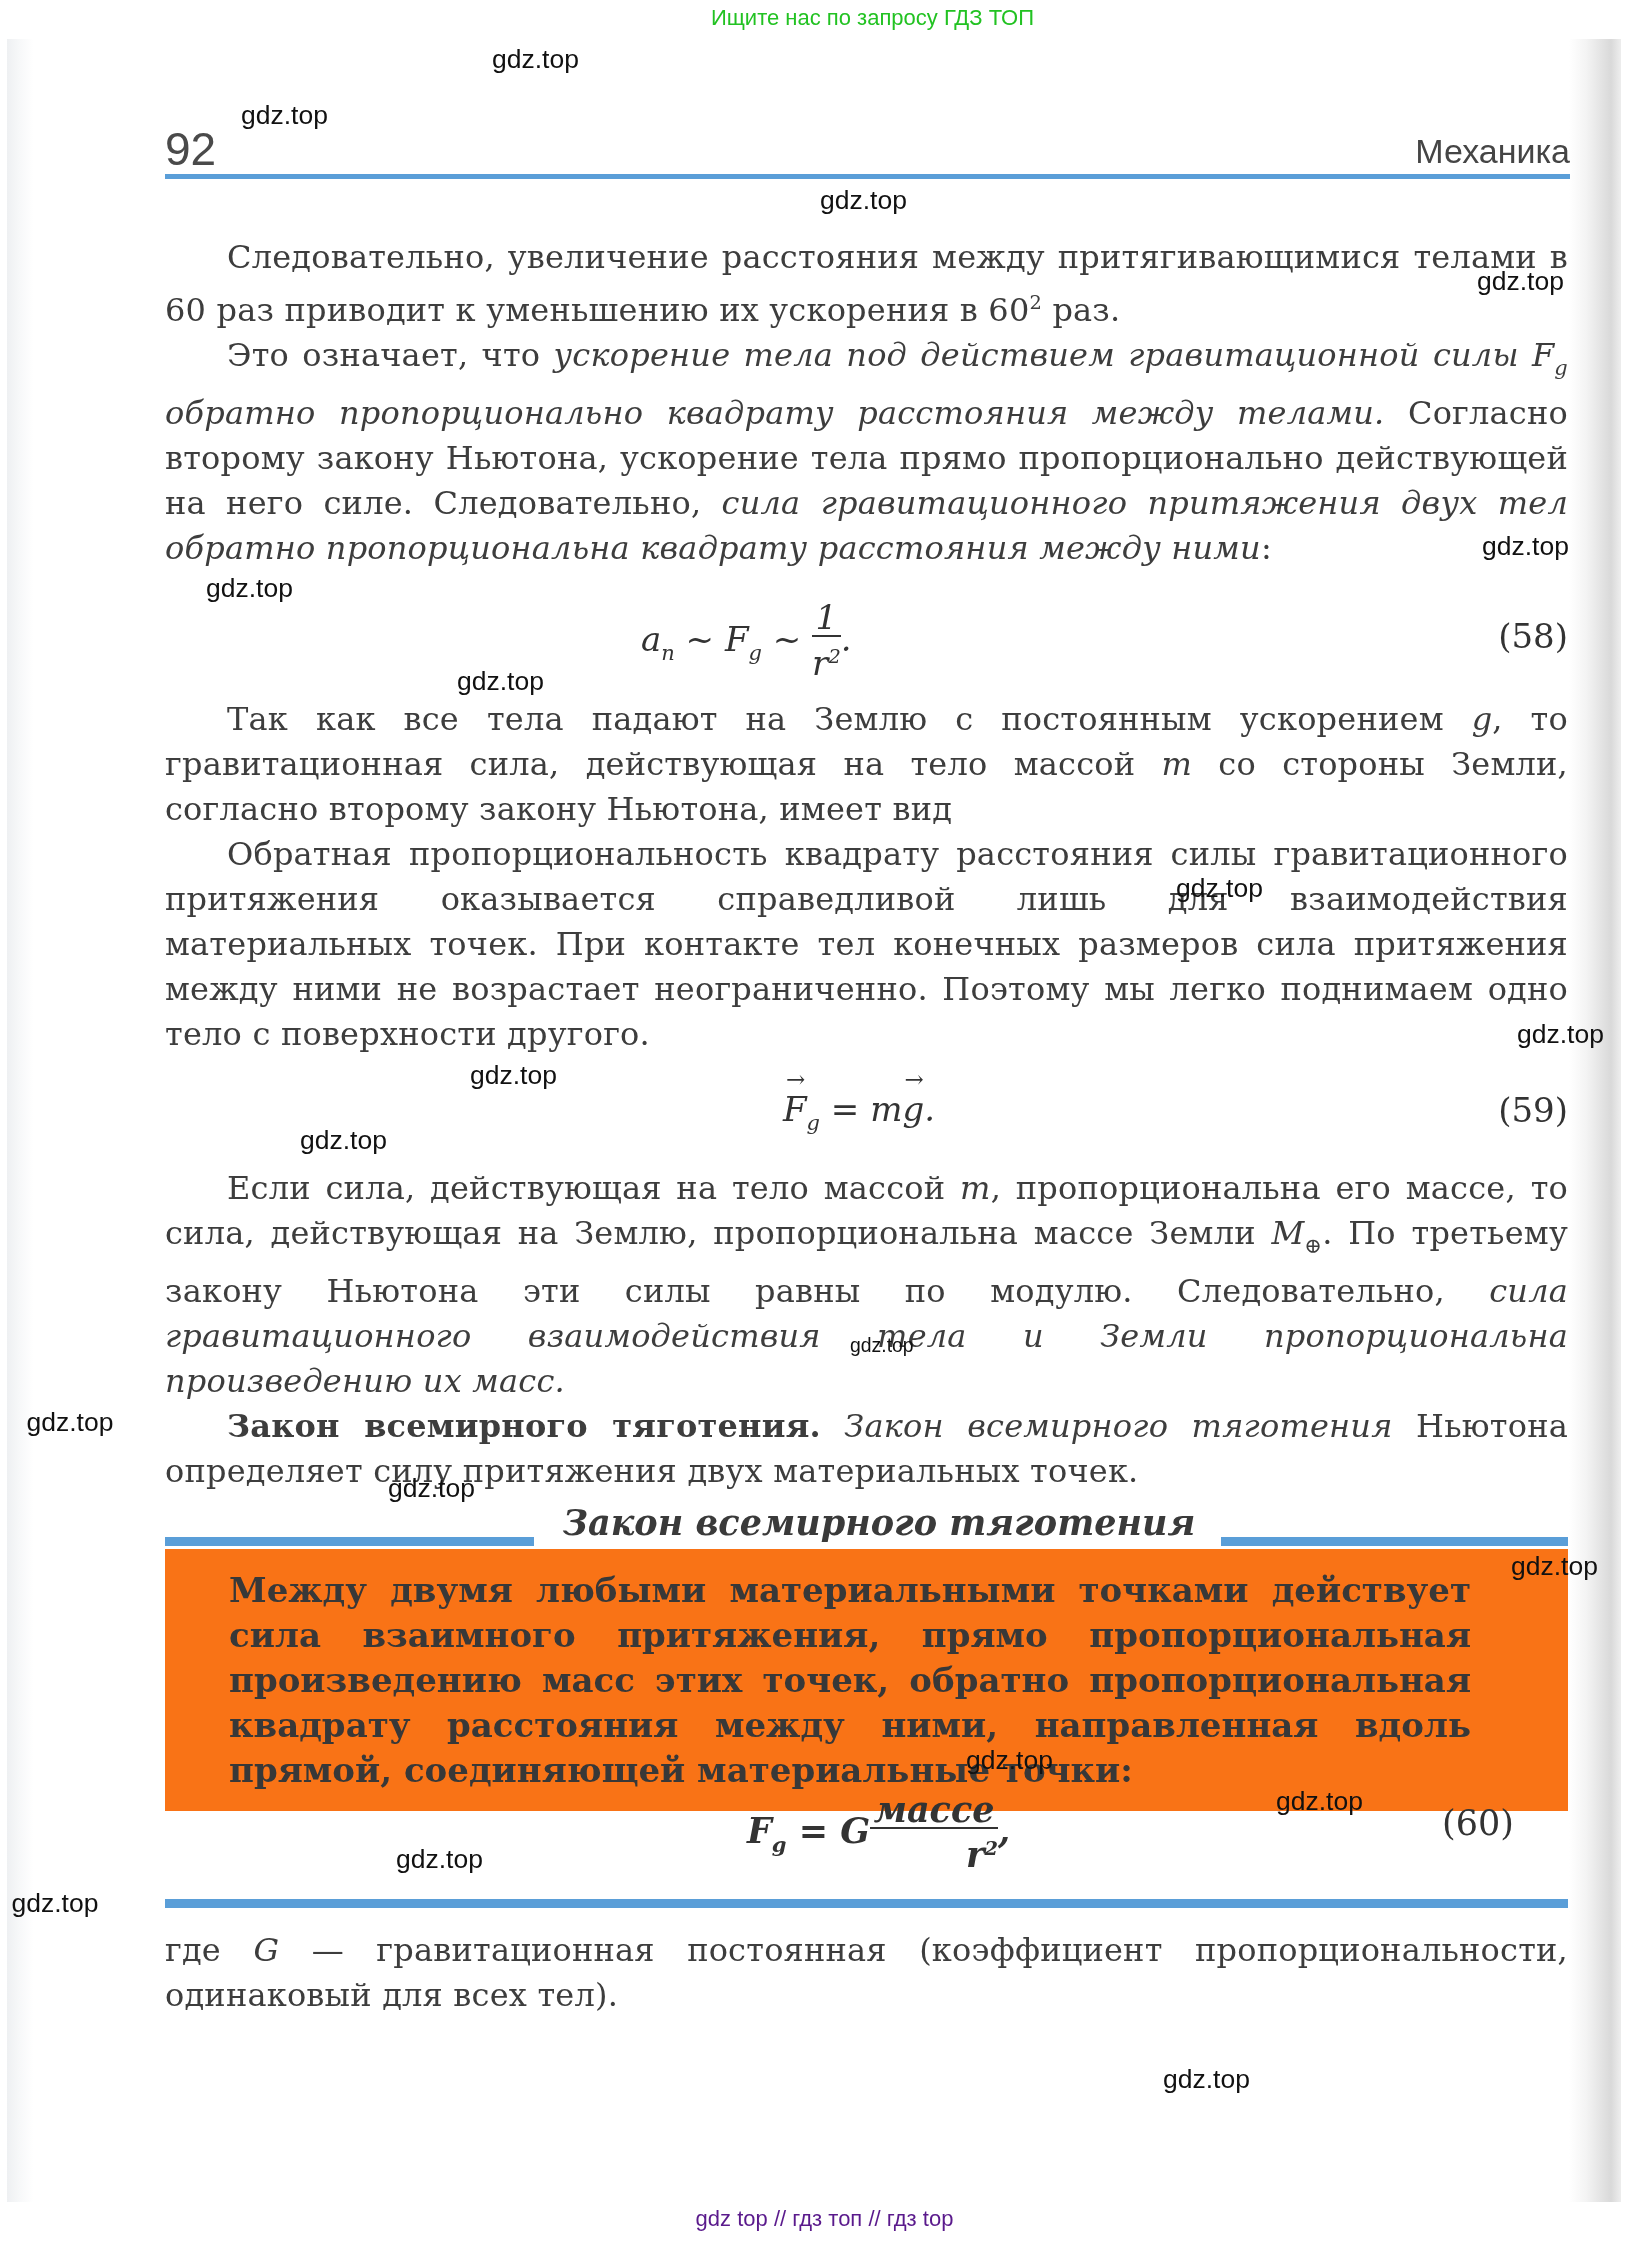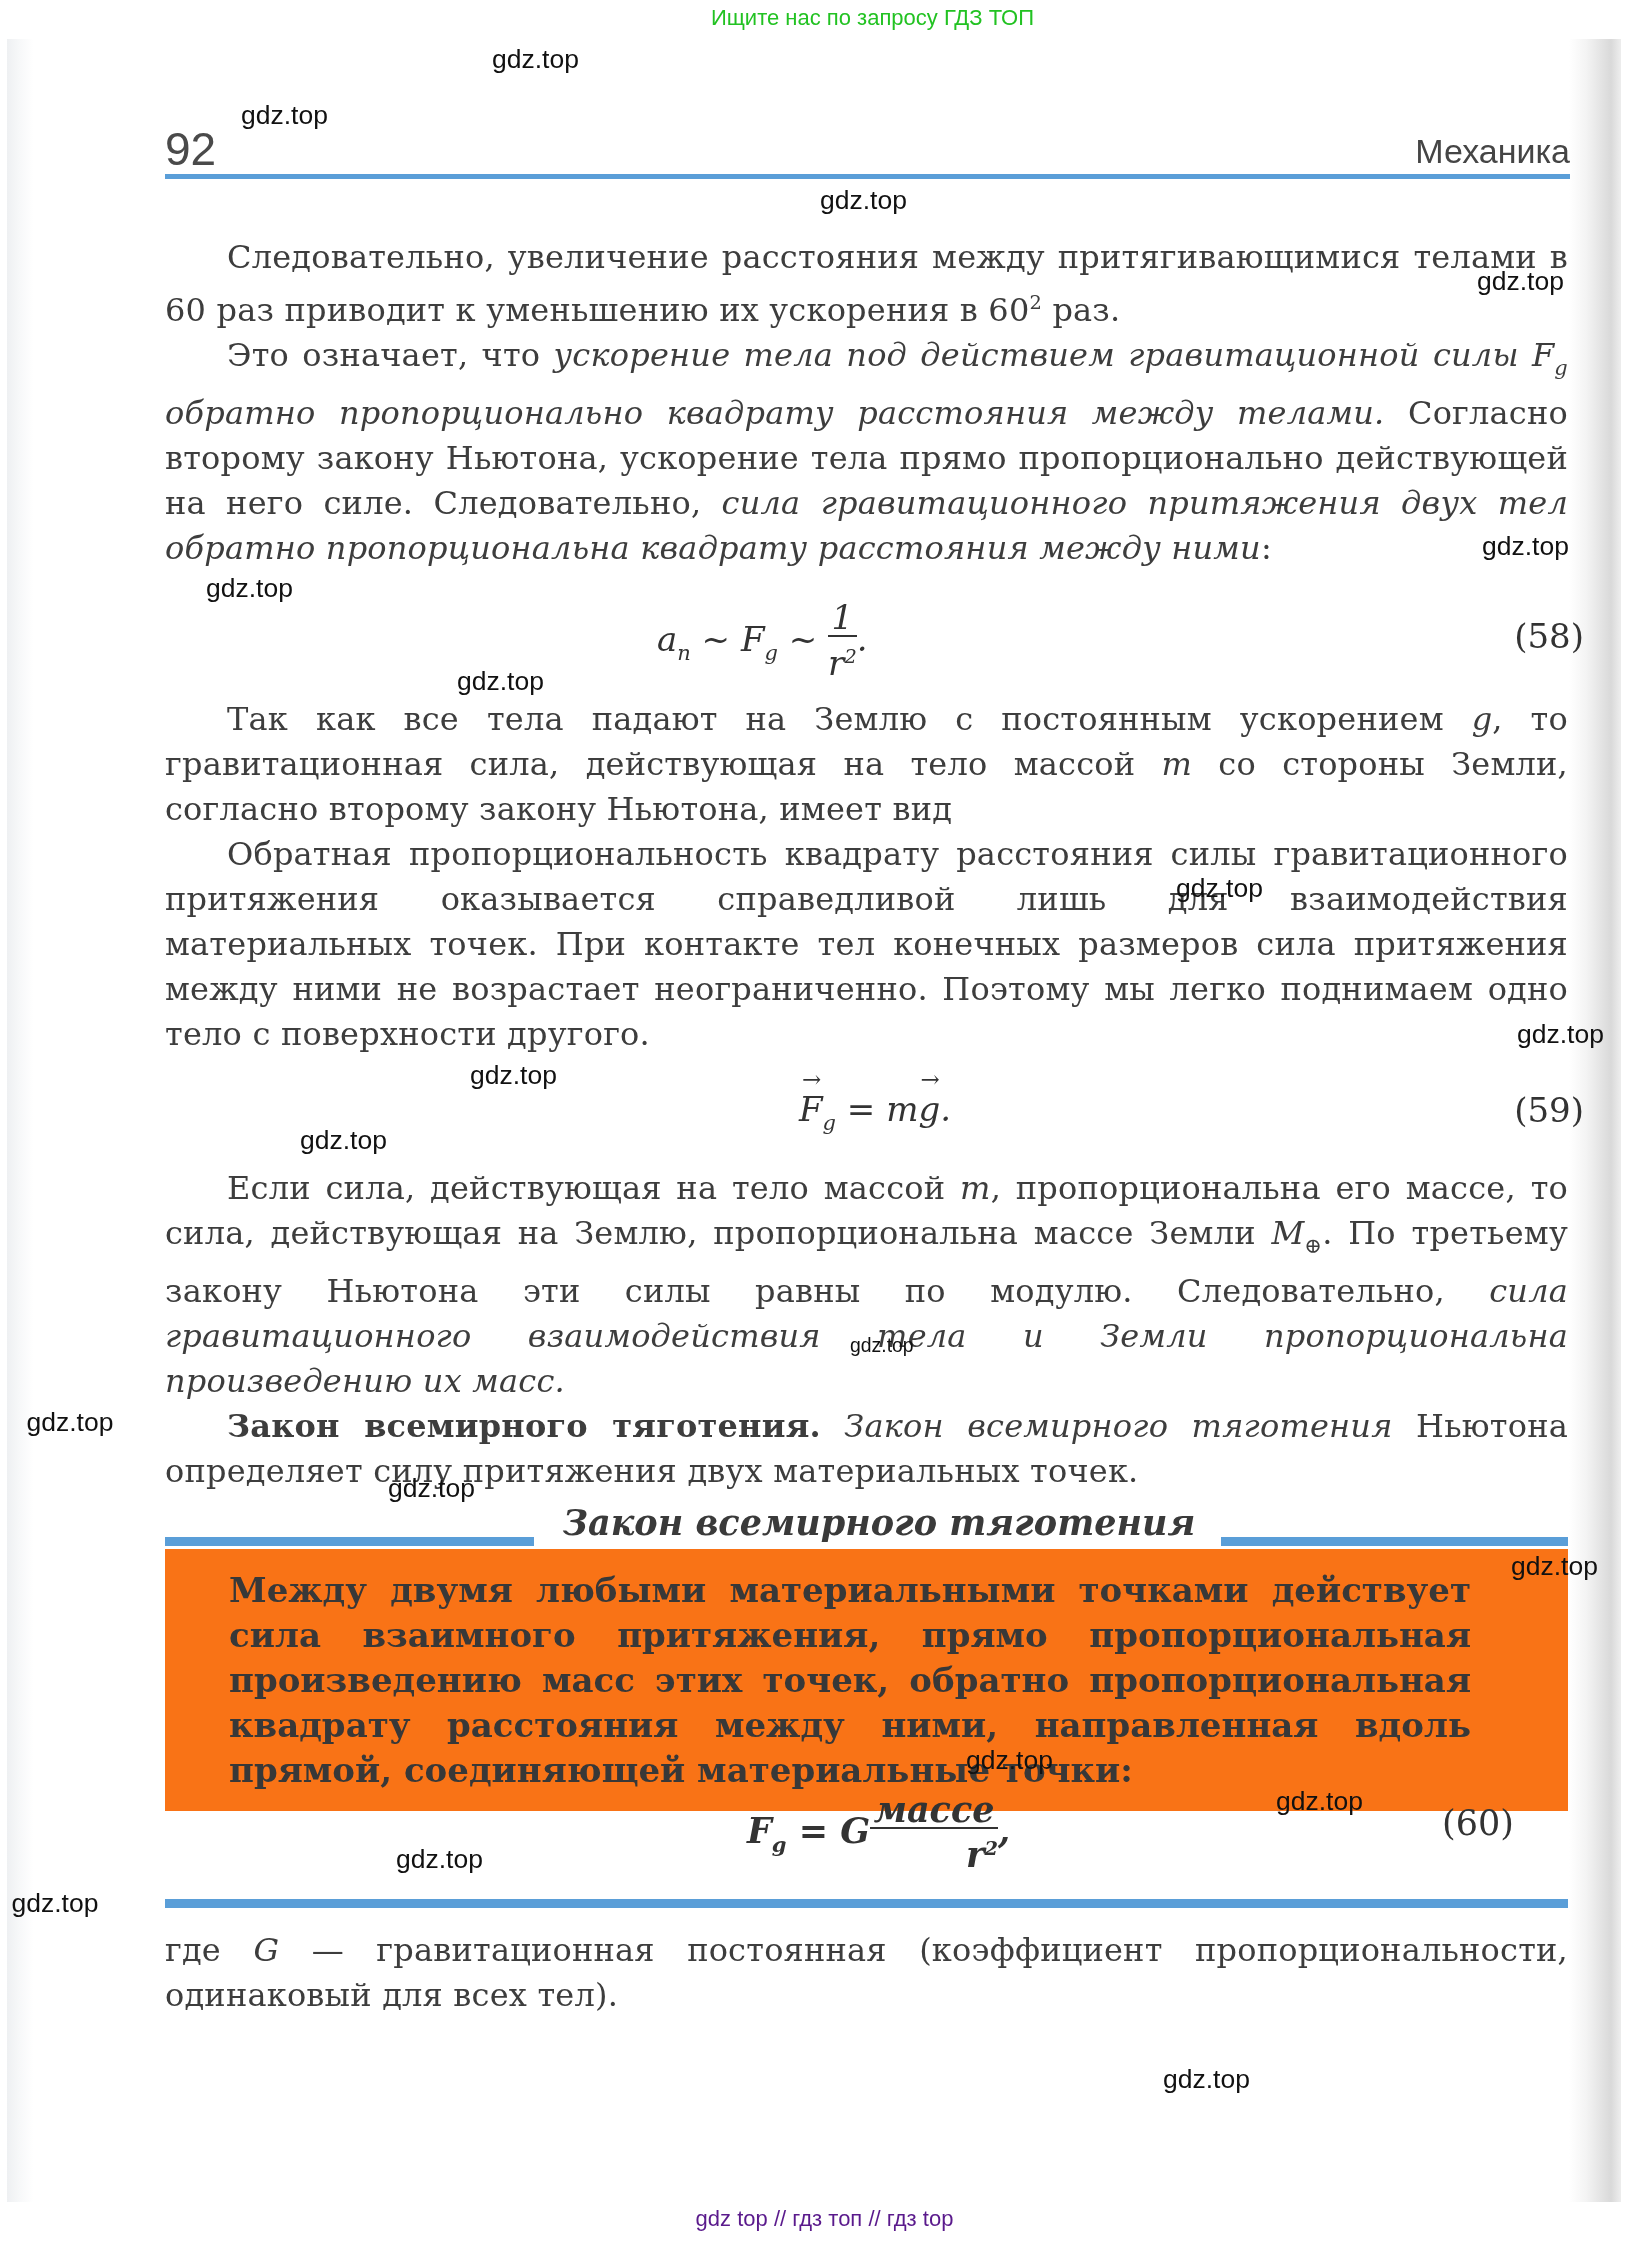--- a/index.html
+++ b/index.html
@@ -36,21 +36,21 @@
   .text {
     position:absolute; left:165px; width:1403px;
     font-family:"DejaVu Serif", serif; font-size:32px; line-height:45px;
     color:#3d3d3d; text-align:justify; letter-spacing:0.2px;
   }
   .text p { margin:0; text-indent:62px; }
   .text p.noindent { text-indent:0; }
   .it { font-style:italic; }
   .b { font-weight:bold; }
   .eq {
-    position:absolute; left:181px; width:1403px; height:71px;
+    position:absolute; left:165px; width:1403px; height:71px;
     font-family:"DejaVu Serif", serif; font-size:34px; color:#333;
   }
   .eq .formula { position:absolute; font-style:italic; white-space:nowrap; }
   .eq .num { position:absolute; right:0; top:0; font-size:34px; font-style:normal; }
   .frac { display:inline-block; vertical-align:middle; text-align:center; font-style:italic; }
   .frac .n { display:block; border-bottom:2.6px solid #333; padding:0 3.5px; line-height:35px; }
   .frac .d { display:block; line-height:39px;text-align:right; }
   sub { font-size:21px; vertical-align:-8.8px; }
   sup { font-size:19.4px; vertical-align:12.4px; }
   .vec { position:relative; display:inline-block; }

